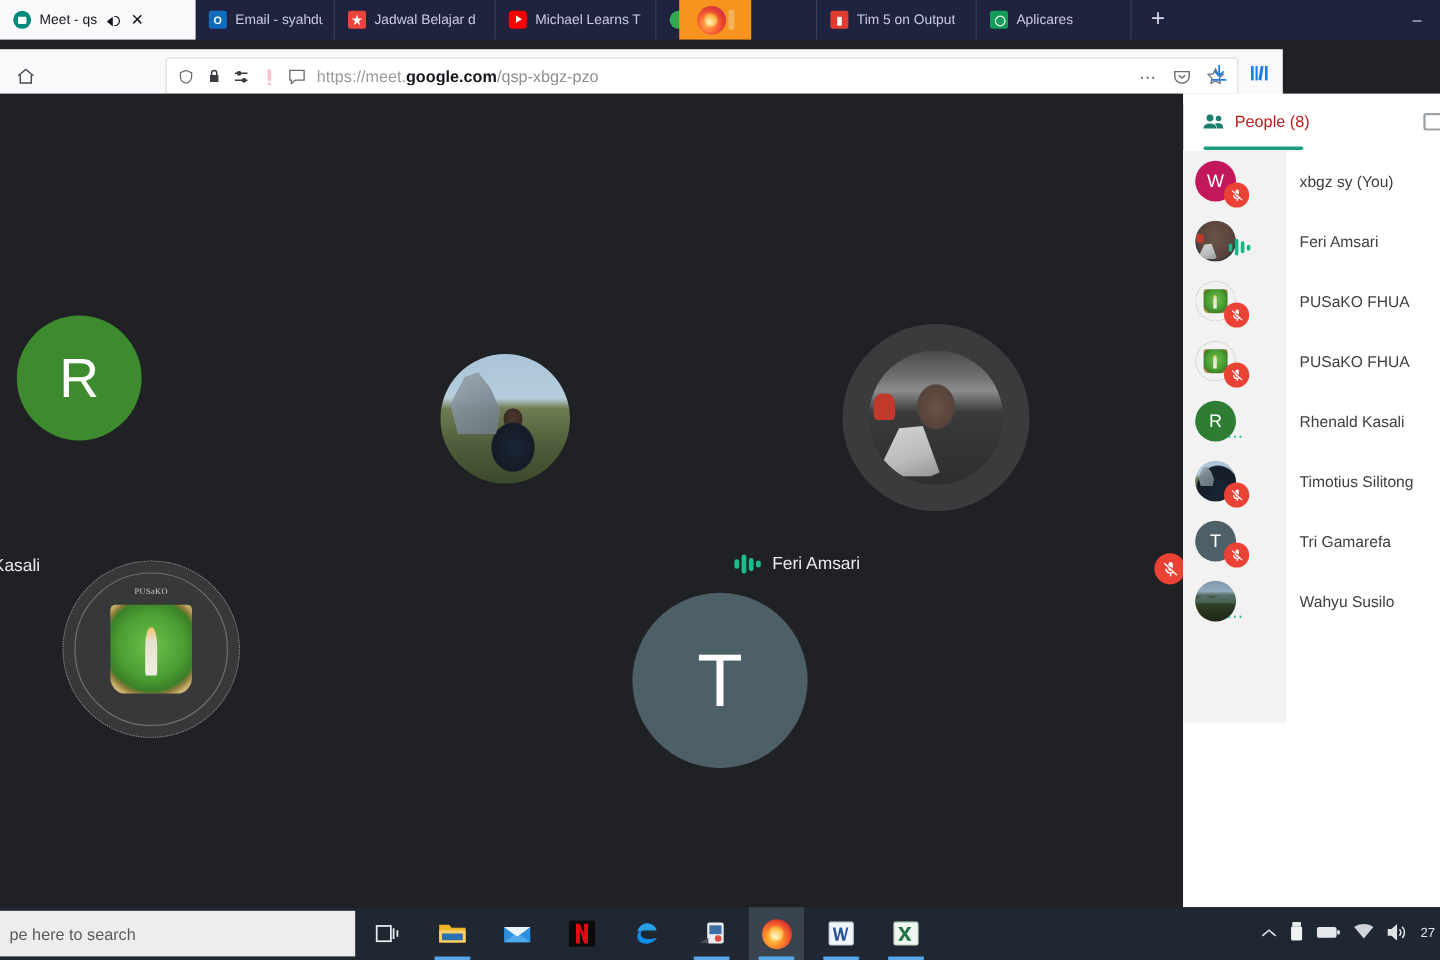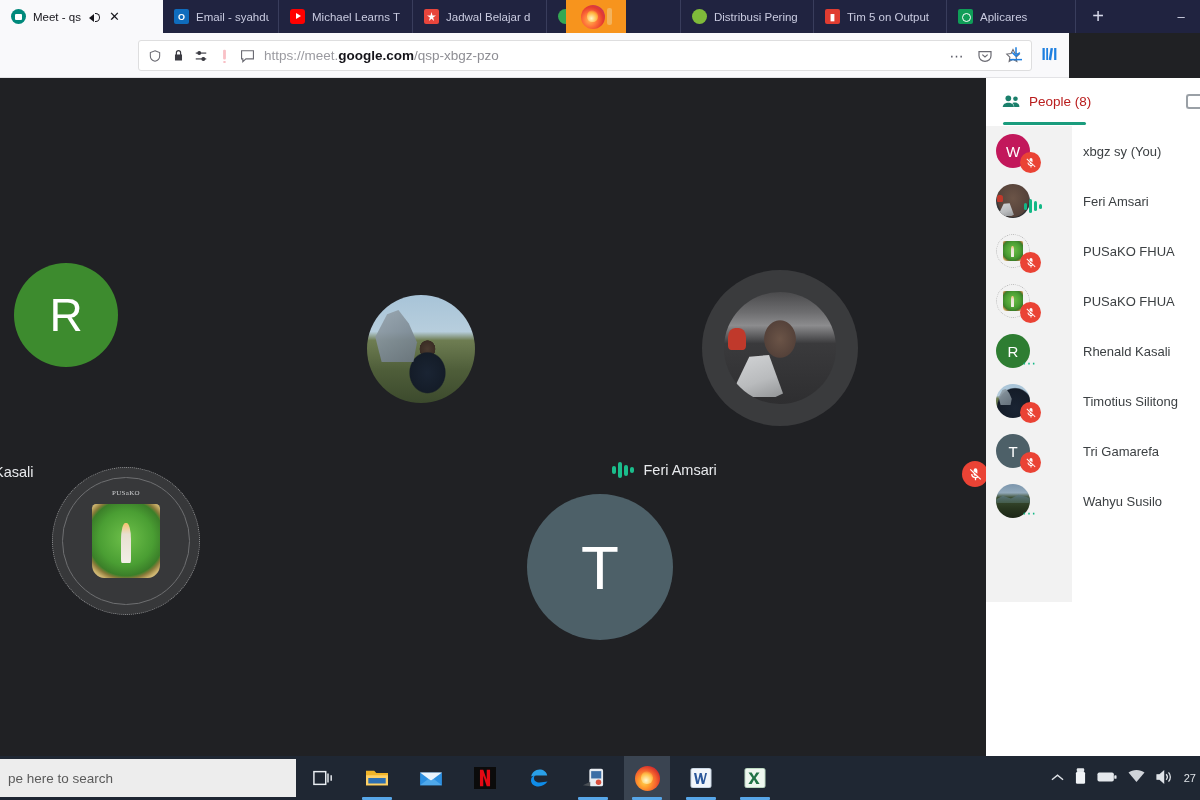--- a/index.html
+++ b/index.html
@@ -110,25 +110,24 @@
     position: relative;
   }
   .ff-logo::after {
     content:""; position:absolute; left:6px; top:5px; width:11px; height:12px;
     border-radius:50% 50% 45% 45%; background: radial-gradient(circle at 40% 70%, #fff6c4 0%, #ffb13b 55%, transparent 80%);
   }
   .ff-bar { width: 5px; height: 17px; background: #f3b35c; border-radius: 2px; }
 
   
   .navbar {
-    position: absolute; top: 33px; left: 0; width: 1069px; height: 45px;
+    position: absolute; top: 41px; left: 0; width: 1069px; height: 45px;
     background: #f9f9fb;
     display: flex; align-items: center;
     border-bottom: 1px solid #e3e3e6;
-    justify-content: center;
   }
   .home-btn {
     width: 38px; display:flex; align-items:center; justify-content:center;
     margin-left: 2px;
   }
   .urlbox {
     position: absolute; left: 138px; top: 7px;
     width: 894px; height: 31px;
     background: #fff;
     border: 1px solid #dededf;
@@ -379,38 +378,34 @@
       <span class="tab-audio-ico"></span>
       <span class="tab-close">✕</span>
     </div>
 
     <div class="tab" style="width:116px">
       <span class="favicon fav-outlook">O</span>
       <span class="tlabel">Email - syahdu</span>
     </div>
 
     <div class="tab" style="width:134px">
+      <span class="favicon fav-red"></span>
+      <span class="tlabel">Jadwal Belajar d</span>
+    </div>
+
+    <div class="tab" style="width:134px">
       <span class="favicon fav-yt"></span>
       <span class="tlabel">Michael Learns T</span>
-    </div>
-
-    <div class="tab" style="width:134px">
-      <span class="favicon fav-red"></span>
-      <span class="tlabel">Jadwal Belajar d</span>
     </div>
 
     <div class="tab" style="width:134px">
       <span class="favicon fav-green"></span>
       <span class="tlabel">erizinan</span>
     </div>
 
-    <div class="tab" style="width:133px">
-      <span class="favicon fav-dist"></span>
-      <span class="tlabel">Distribusi Pering</span>
-    </div>
 
     <div class="tab" style="width:133px">
       <span class="favicon fav-tim">▮</span>
       <span class="tlabel">Tim 5 on Output</span>
     </div>
 
     <div class="tab" style="width:129px">
       <span class="favicon fav-apli"></span>
       <span class="tlabel">Aplicares</span>
     </div>

